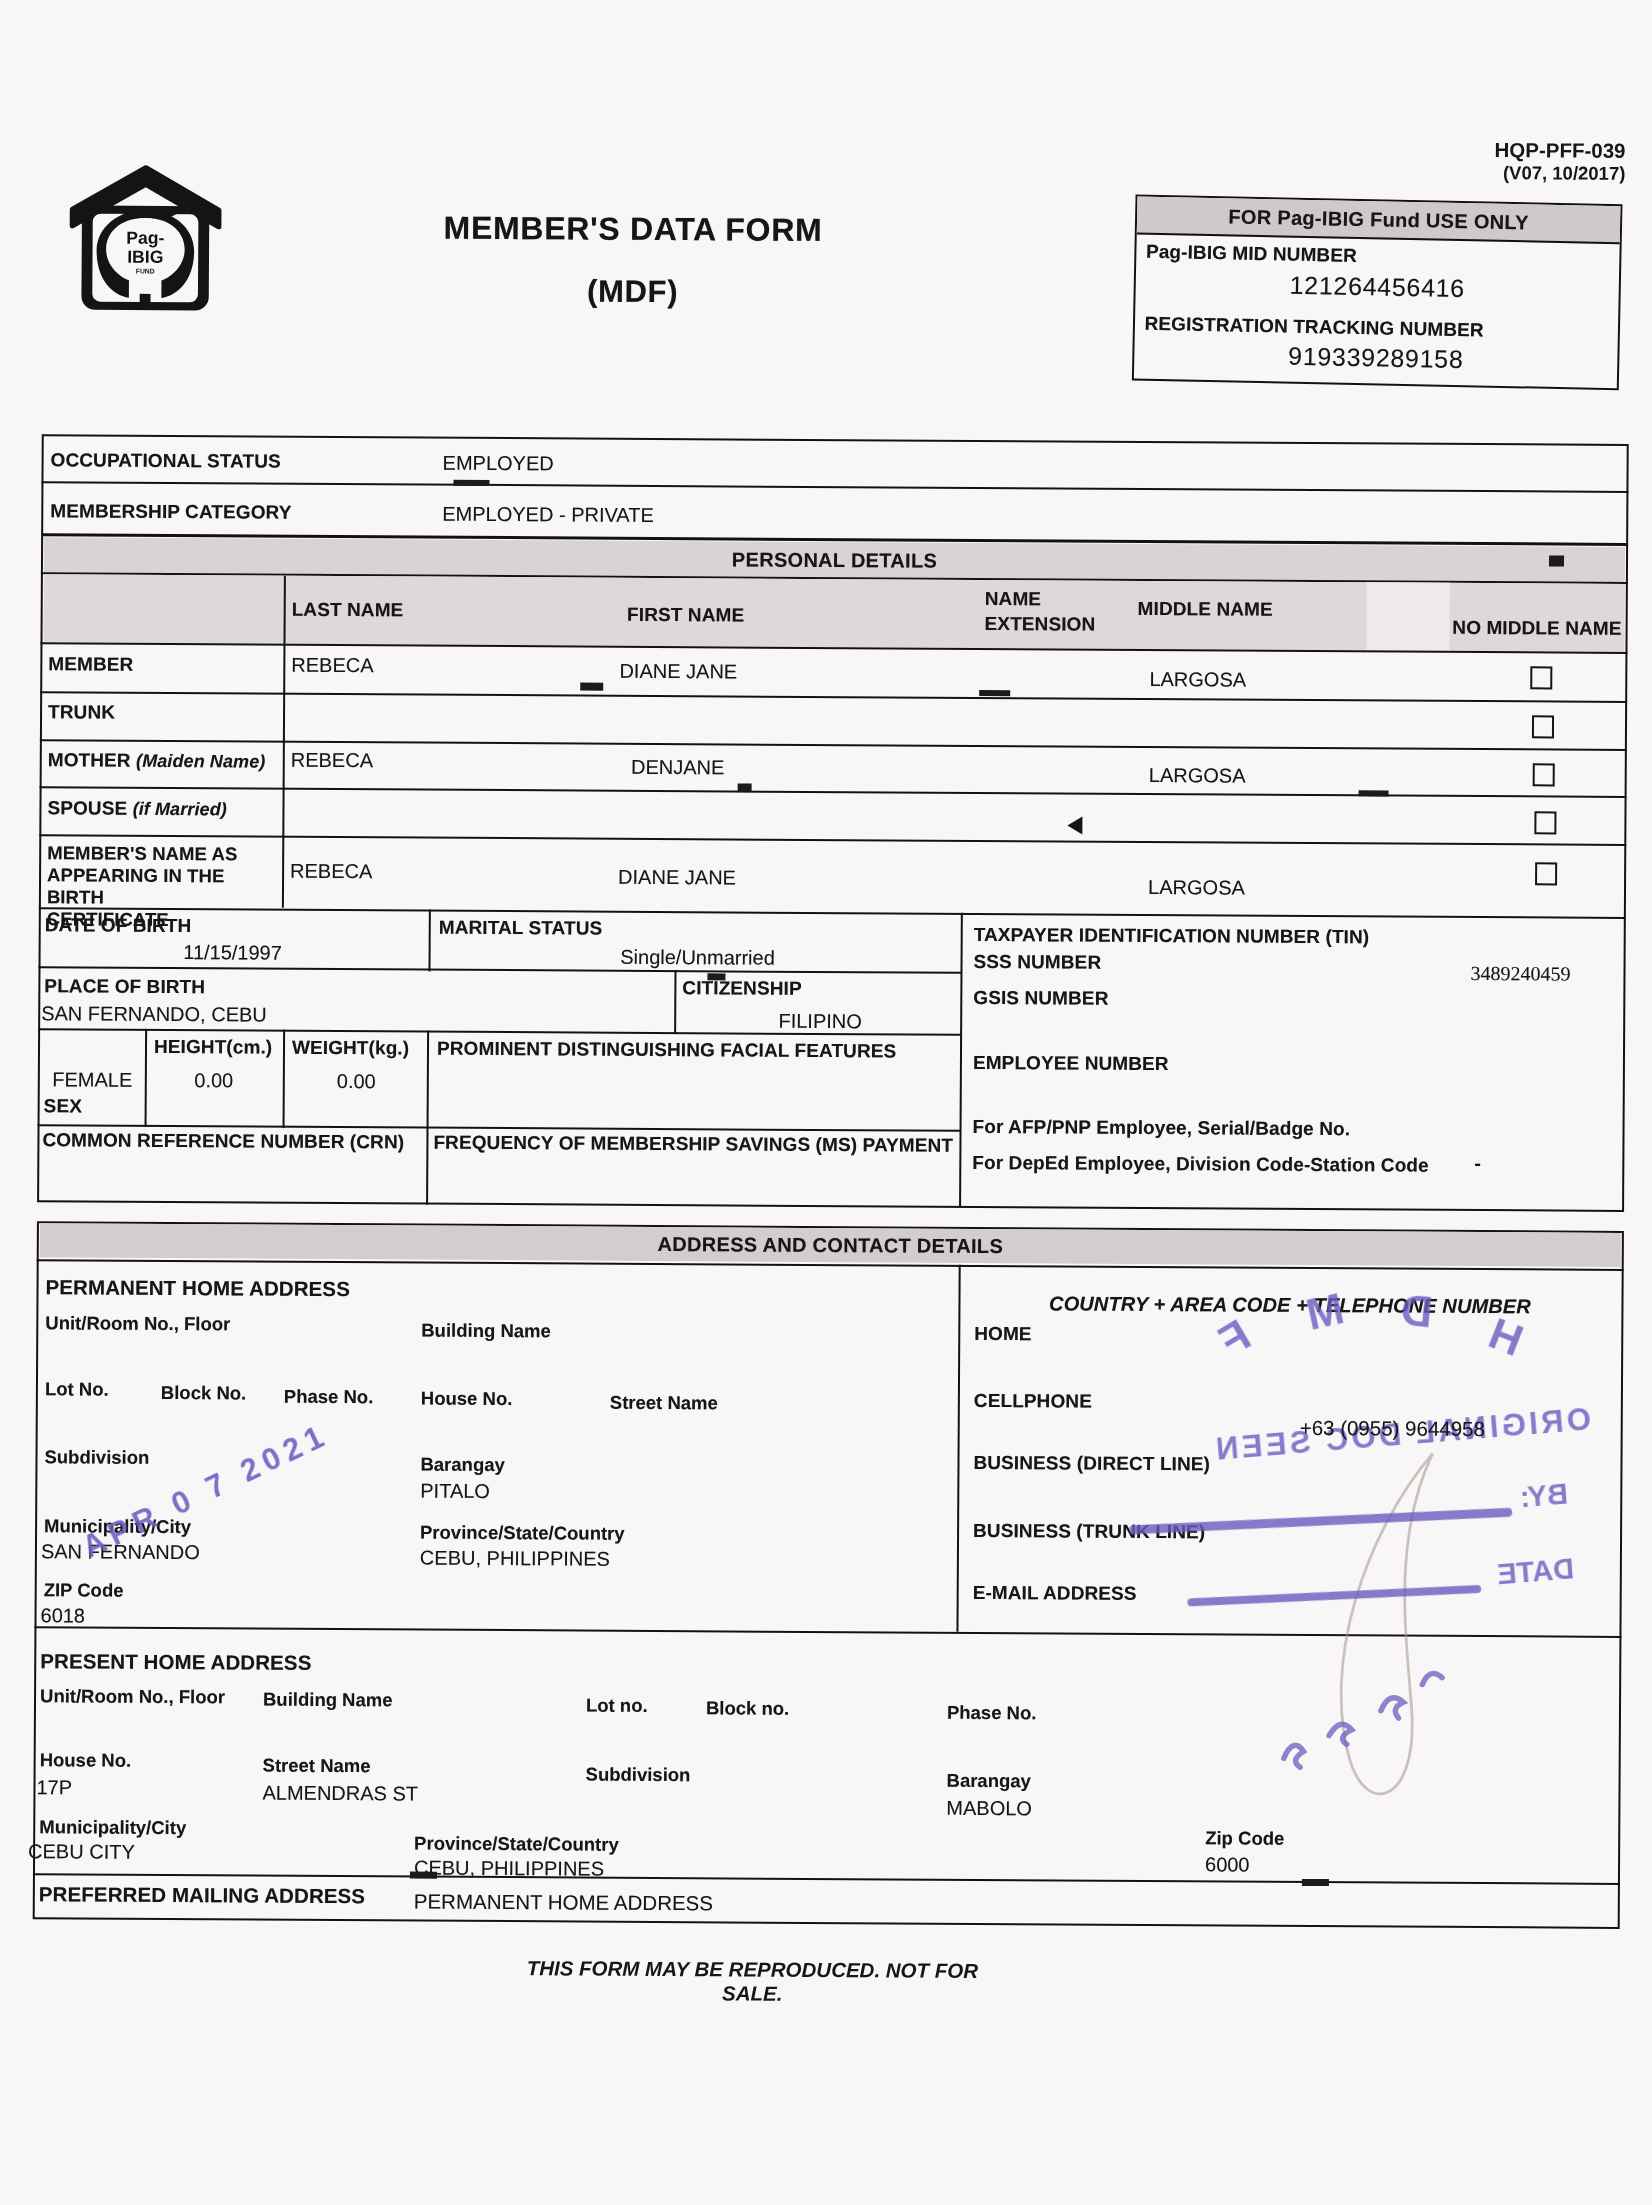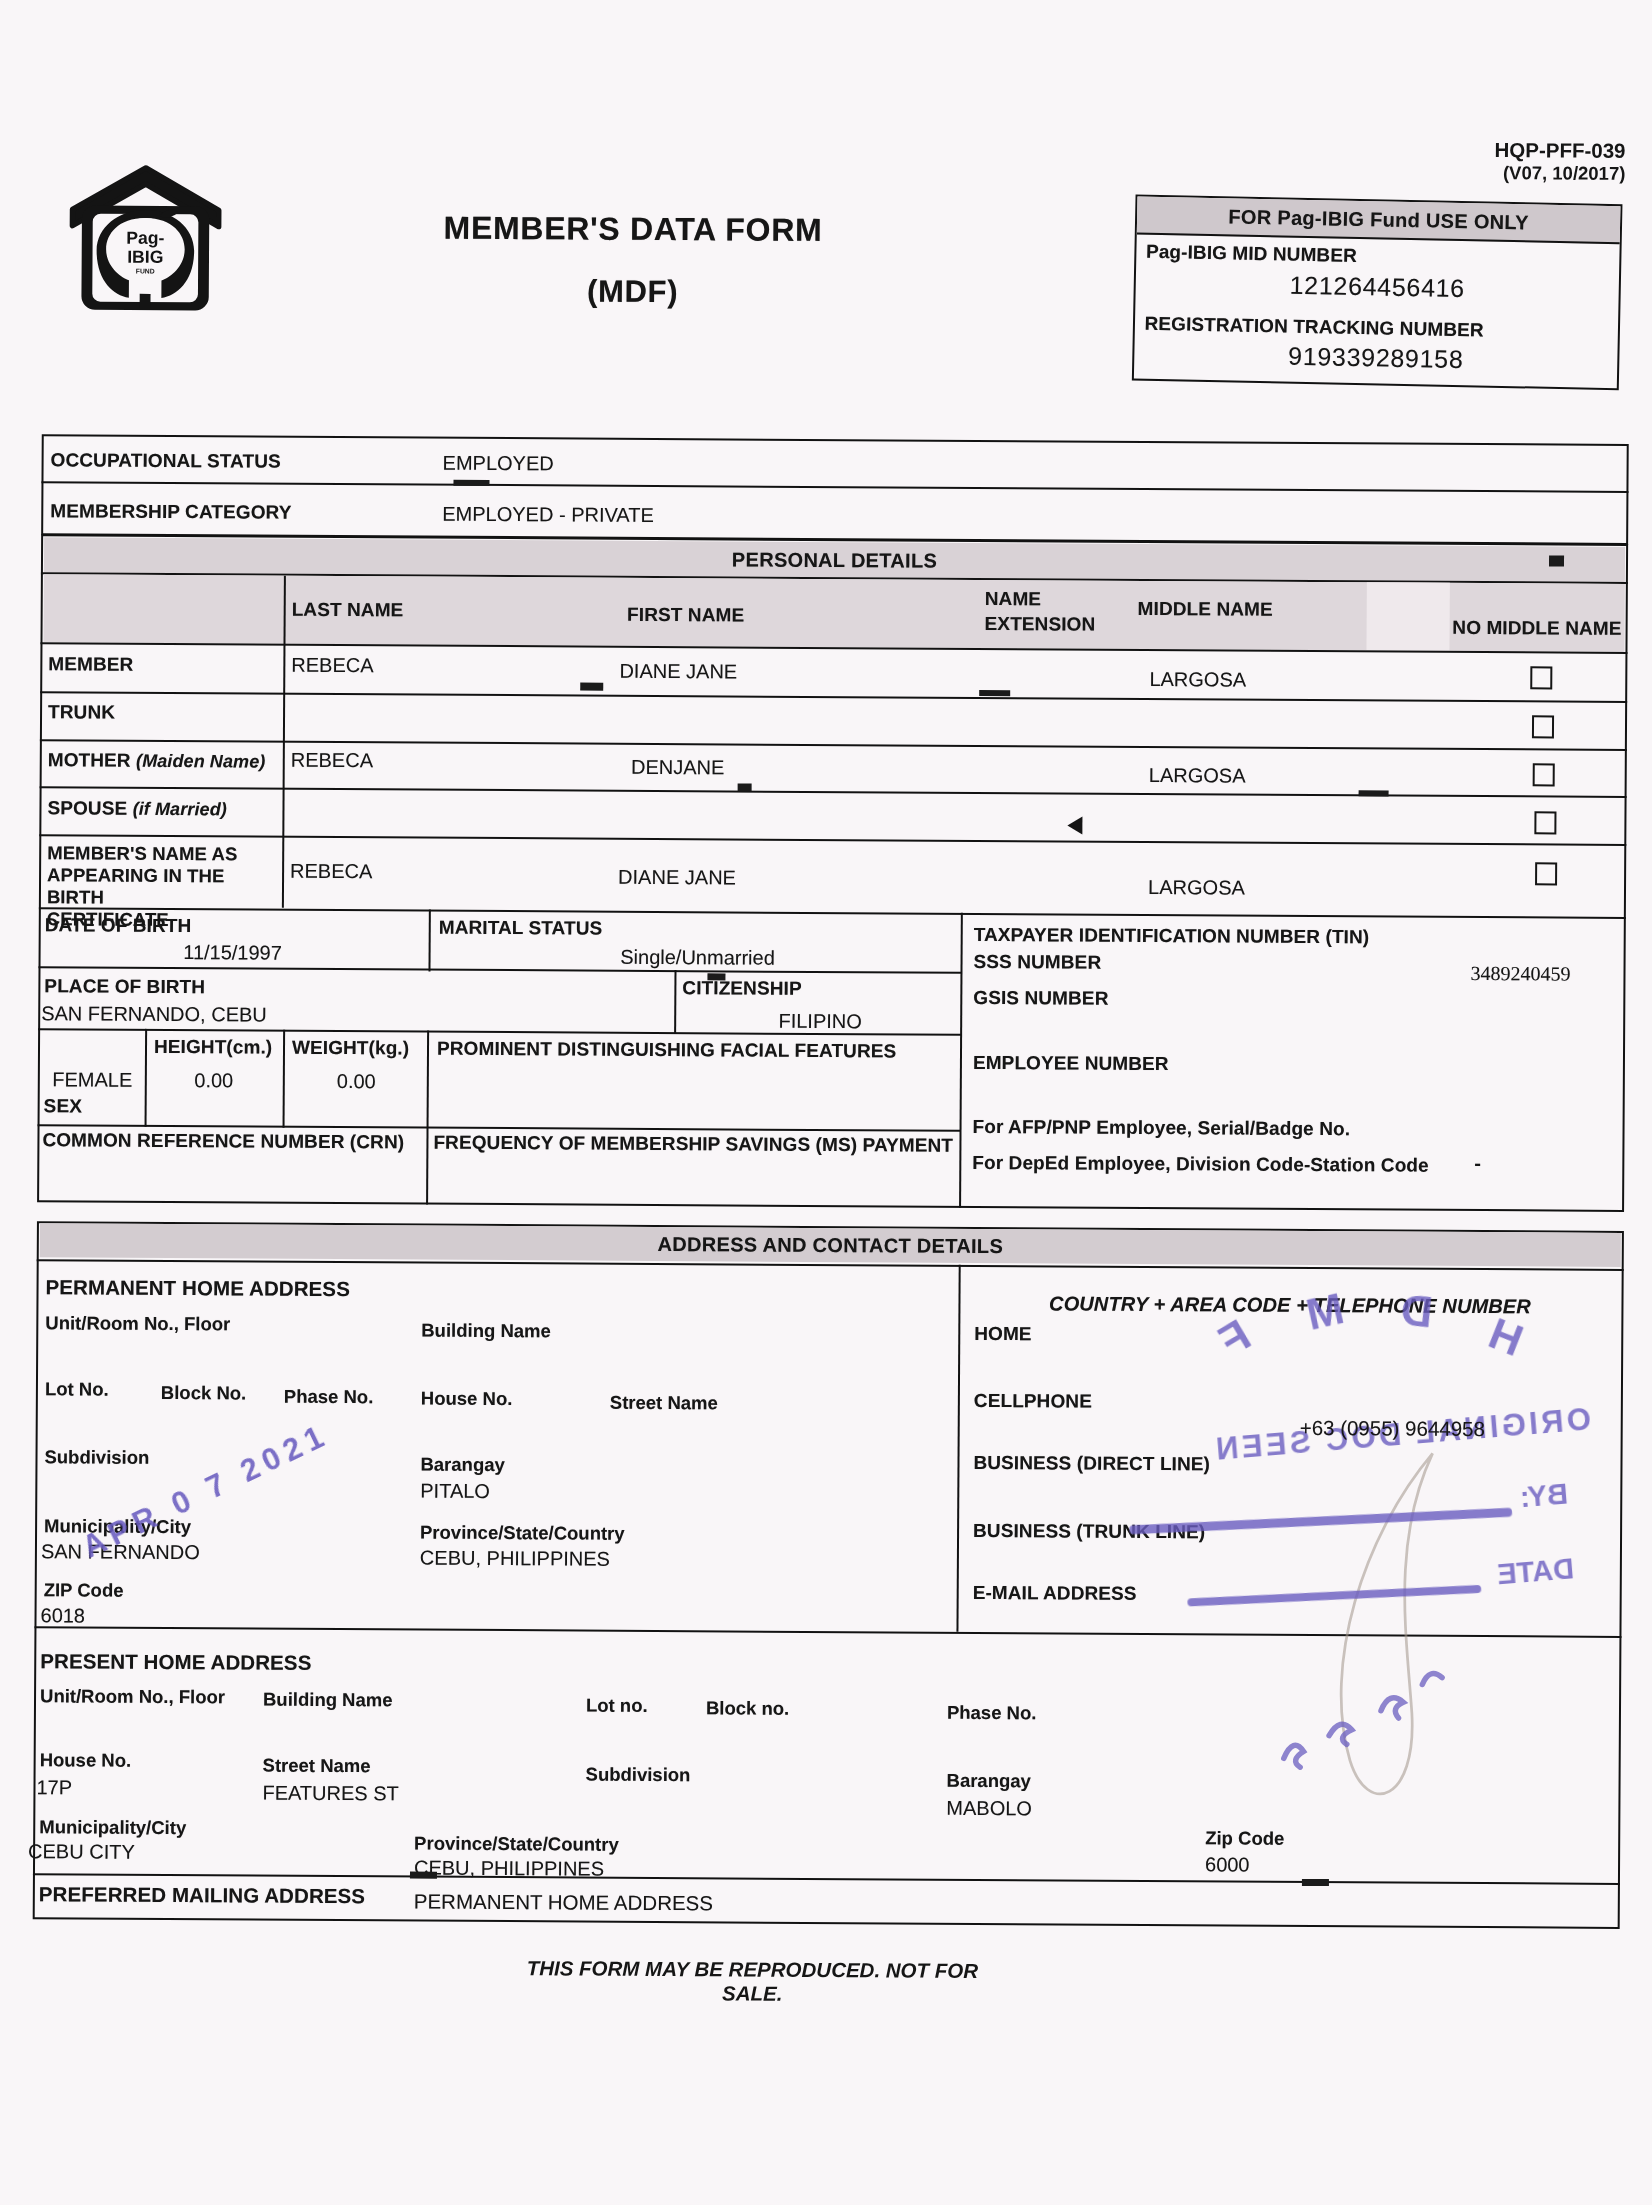--- a/index.html
+++ b/index.html
@@ -198,21 +198,21 @@
 
   <div class="lbl" style="left:45px;top:1654px;font-size:20.5px;">PRESENT HOME ADDRESS</div>
   <div class="slbl" style="left:45px;top:1690px;">Unit/Room No., Floor</div>
   <div class="slbl" style="left:268px;top:1692px;">Building Name</div>
   <div class="slbl" style="left:591px;top:1696px;">Lot no.</div>
   <div class="slbl" style="left:711px;top:1698px;">Block no.</div>
   <div class="slbl" style="left:952px;top:1701px;">Phase No.</div>
   <div class="slbl" style="left:45px;top:1754px;">House No.</div>
   <div class="val" style="left:42px;top:1781px;">17P</div>
   <div class="slbl" style="left:268px;top:1758px;">Street Name</div>
-  <div class="val" style="left:268px;top:1785px;">FEATURES ST</div>
+  <div class="val" style="left:268px;top:1785px;">ALMENDRAS ST</div>
   <div class="slbl" style="left:591px;top:1765px;">Subdivision</div>
   <div class="slbl" style="left:952px;top:1769px;">Barangay</div>
   <div class="val" style="left:952px;top:1796px;">MABOLO</div>
   <div class="slbl" style="left:45px;top:1821px;">Municipality/City</div>
   <div class="val" style="left:34px;top:1845px;">CEBU CITY</div>
   <div class="slbl" style="left:420px;top:1835px;">Province/State/Country</div>
   <div class="val" style="left:420px;top:1859px;">CEBU, PHILIPPINES</div>
   <div class="slbl" style="left:1211px;top:1825px;">Zip Code</div>
   <div class="val" style="left:1211px;top:1851px;">6000</div>
 

